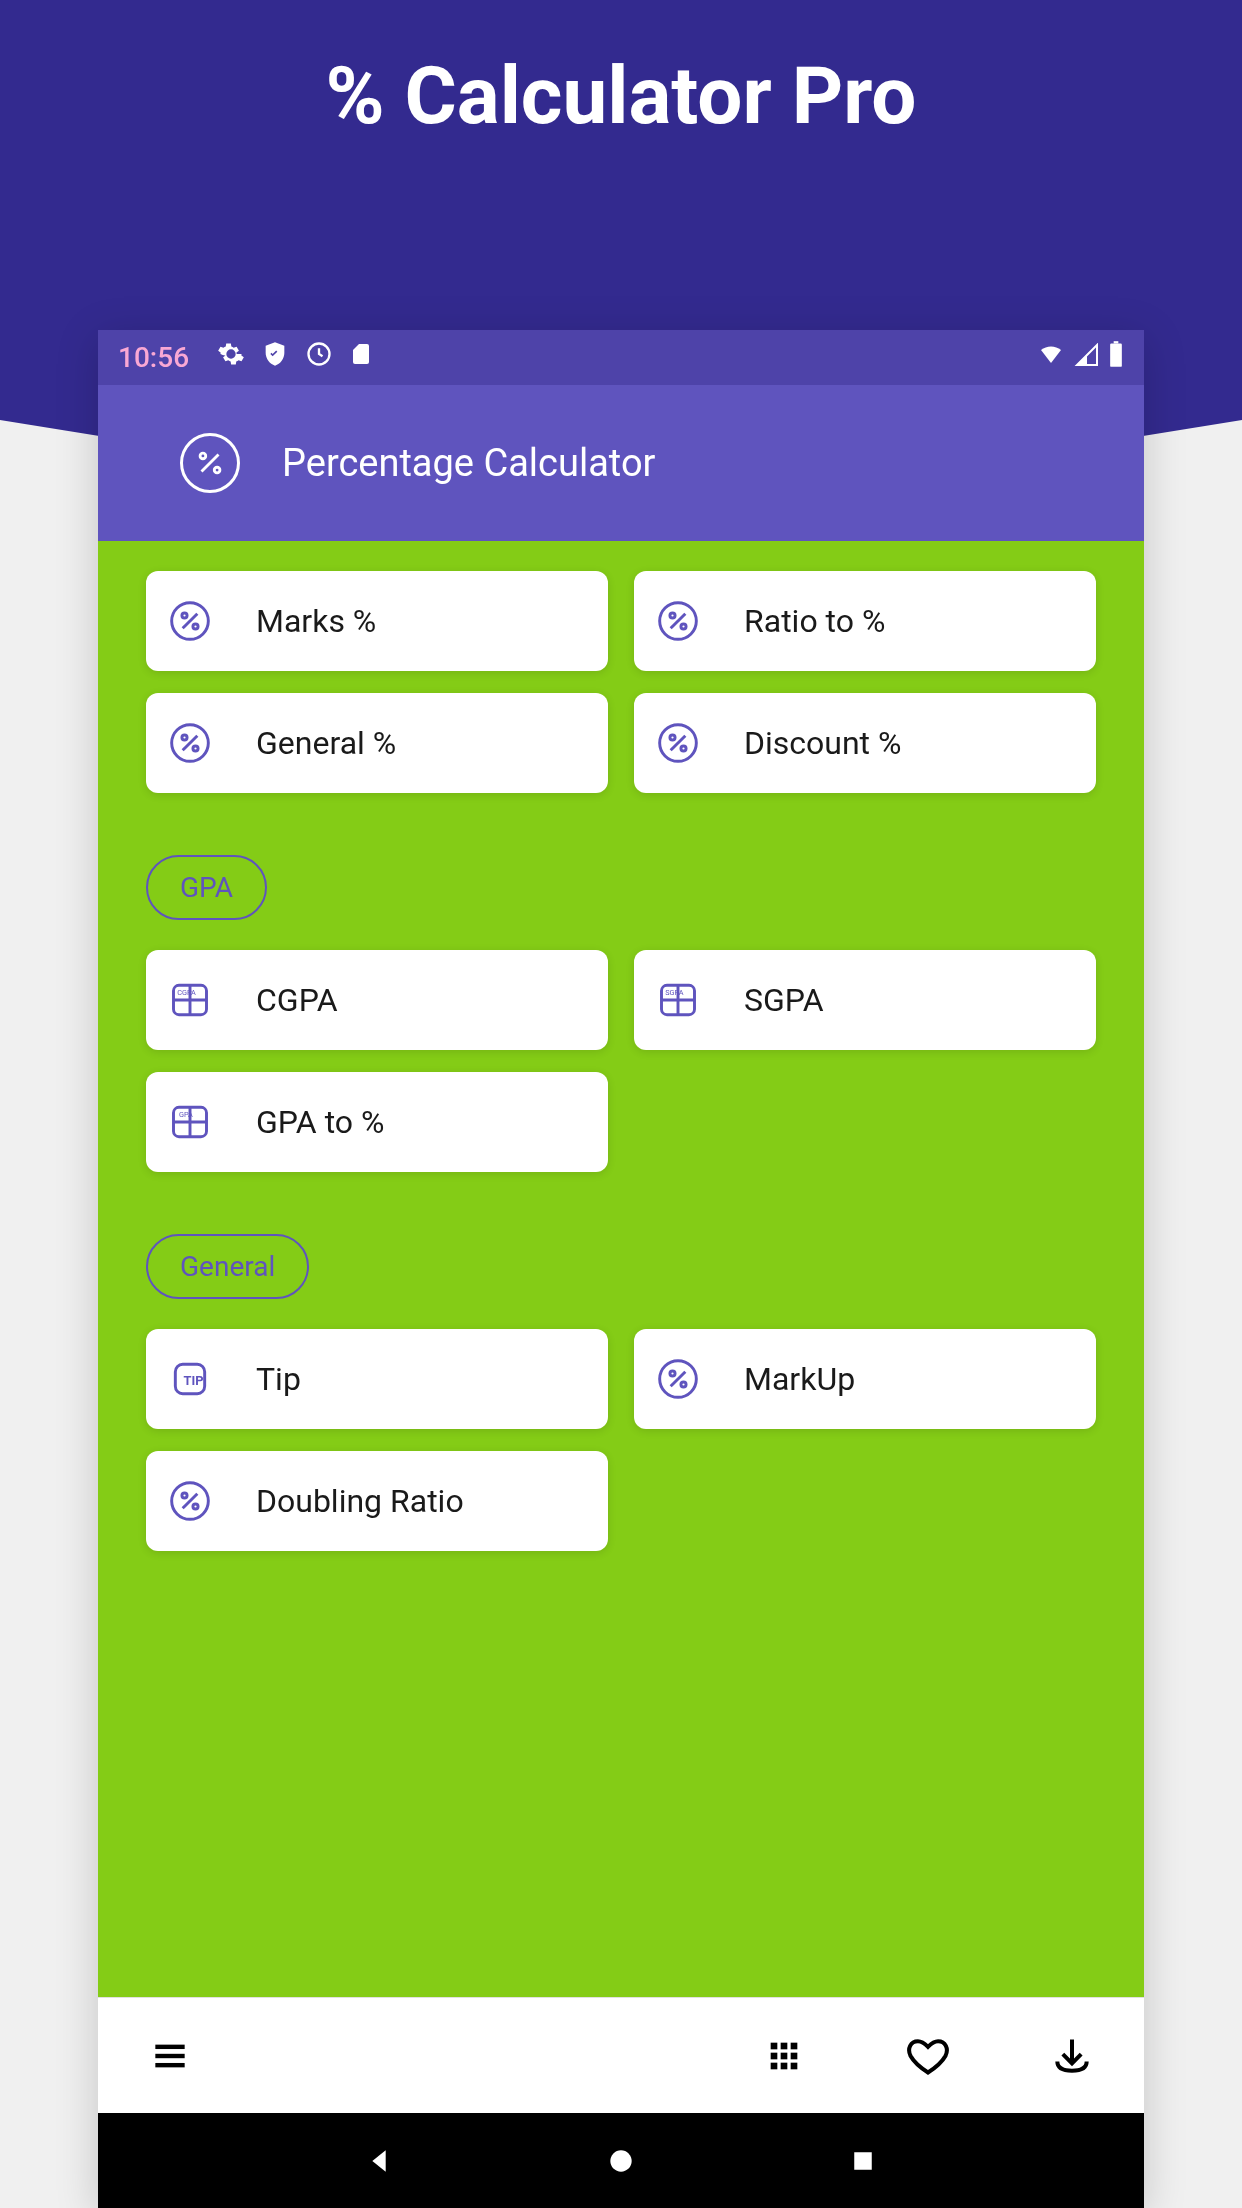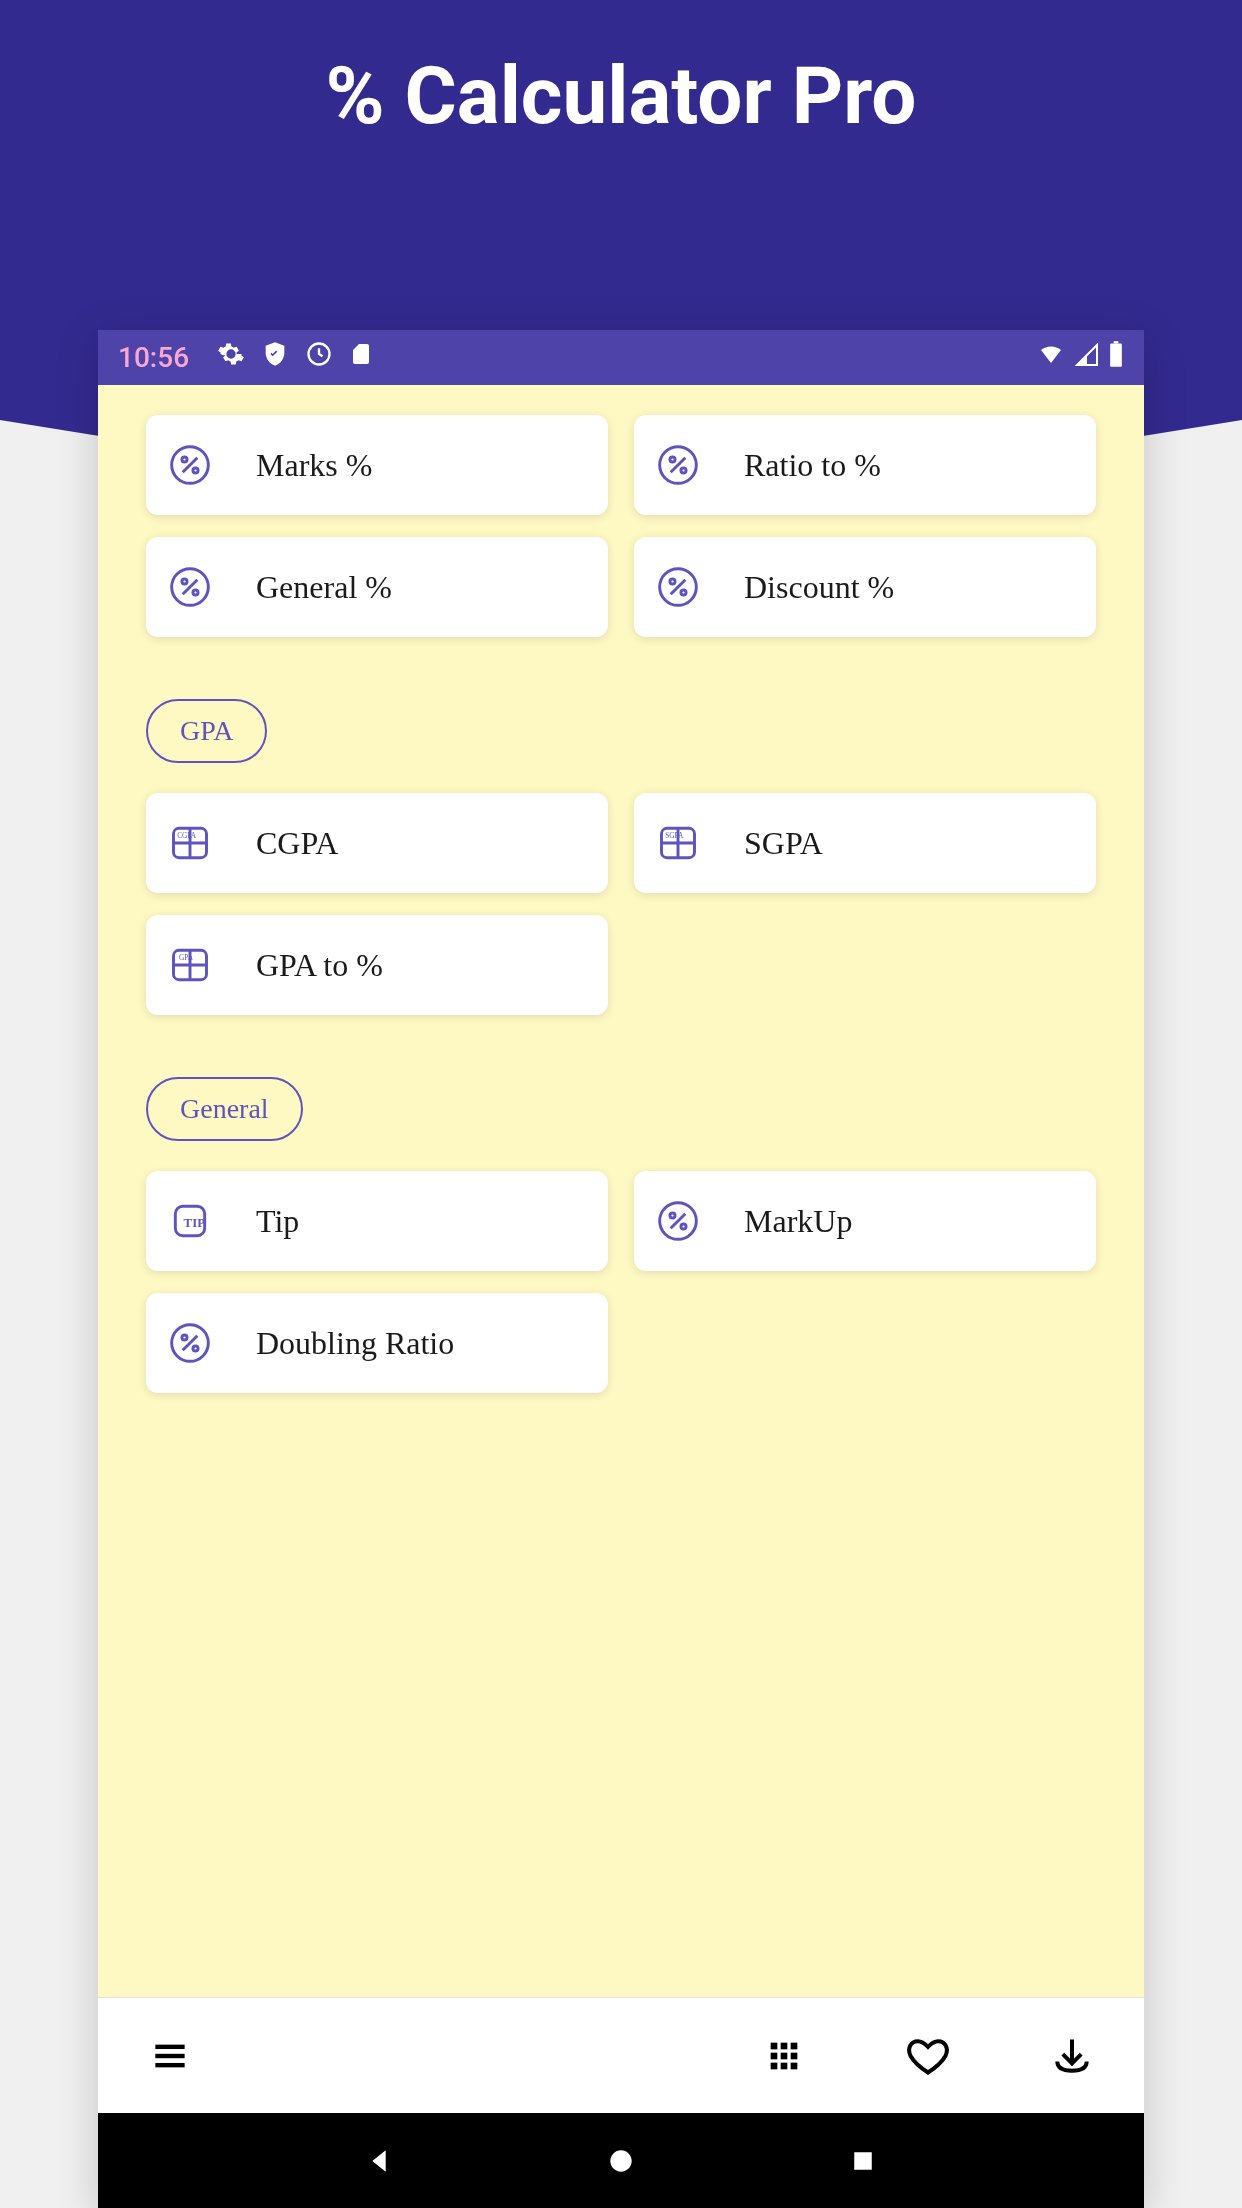--- a/index.html
+++ b/index.html
@@ -68,22 +68,21 @@
   }
   .app-bar-title {
     color: #fff;
     font-size: 38px;
     font-weight: 400;
   }
   .content {
     flex: 1;
     overflow-y: auto;
     padding: 30px 48px 20px 48px;
-    background: #fef9c3;
-    font-family: Liberation Serif, serif;
+    background: #84cc16;
   }
   .grid {
     display: grid;
     grid-template-columns: 1fr 1fr;
     gap: 22px 26px;
   }
   .card {
     background: #fff;
     border-radius: 12px;
     height: 100px;
@@ -198,20 +197,30 @@
       </span>
       <span>
         <svg width="16" height="28" viewBox="0 0 12 24" fill="#fff">
             <rect x="1" y="3" width="10" height="20" rx="1"></rect>
             <rect x="4" y="1" width="4" height="2"></rect>
           </svg>
       </span>
     </div>
   </div>
 
+  <div class="app-bar">
+    <div class="app-bar-icon">
+      <svg width="34" height="34" viewBox="0 0 24 24" fill="none" stroke="#fff" stroke-width="2">
+          <line x1="6" y1="18" x2="18" y2="6"></line>
+          <circle cx="7" cy="7" r="2"></circle>
+          <circle cx="17" cy="17" r="2"></circle>
+        </svg>
+    </div>
+    <div class="app-bar-title">Percentage Calculator</div>
+  </div>
 
   <div class="content">
 
     
     <div class="grid">
       <div class="card">
         <span class="card-icon">
             <svg viewBox="0 0 24 24" fill="none" stroke="#5F54BE" stroke-width="1.6">
               <circle cx="12" cy="12" r="10"></circle>
               <line x1="8" y1="16" x2="16" y2="8"></line>

